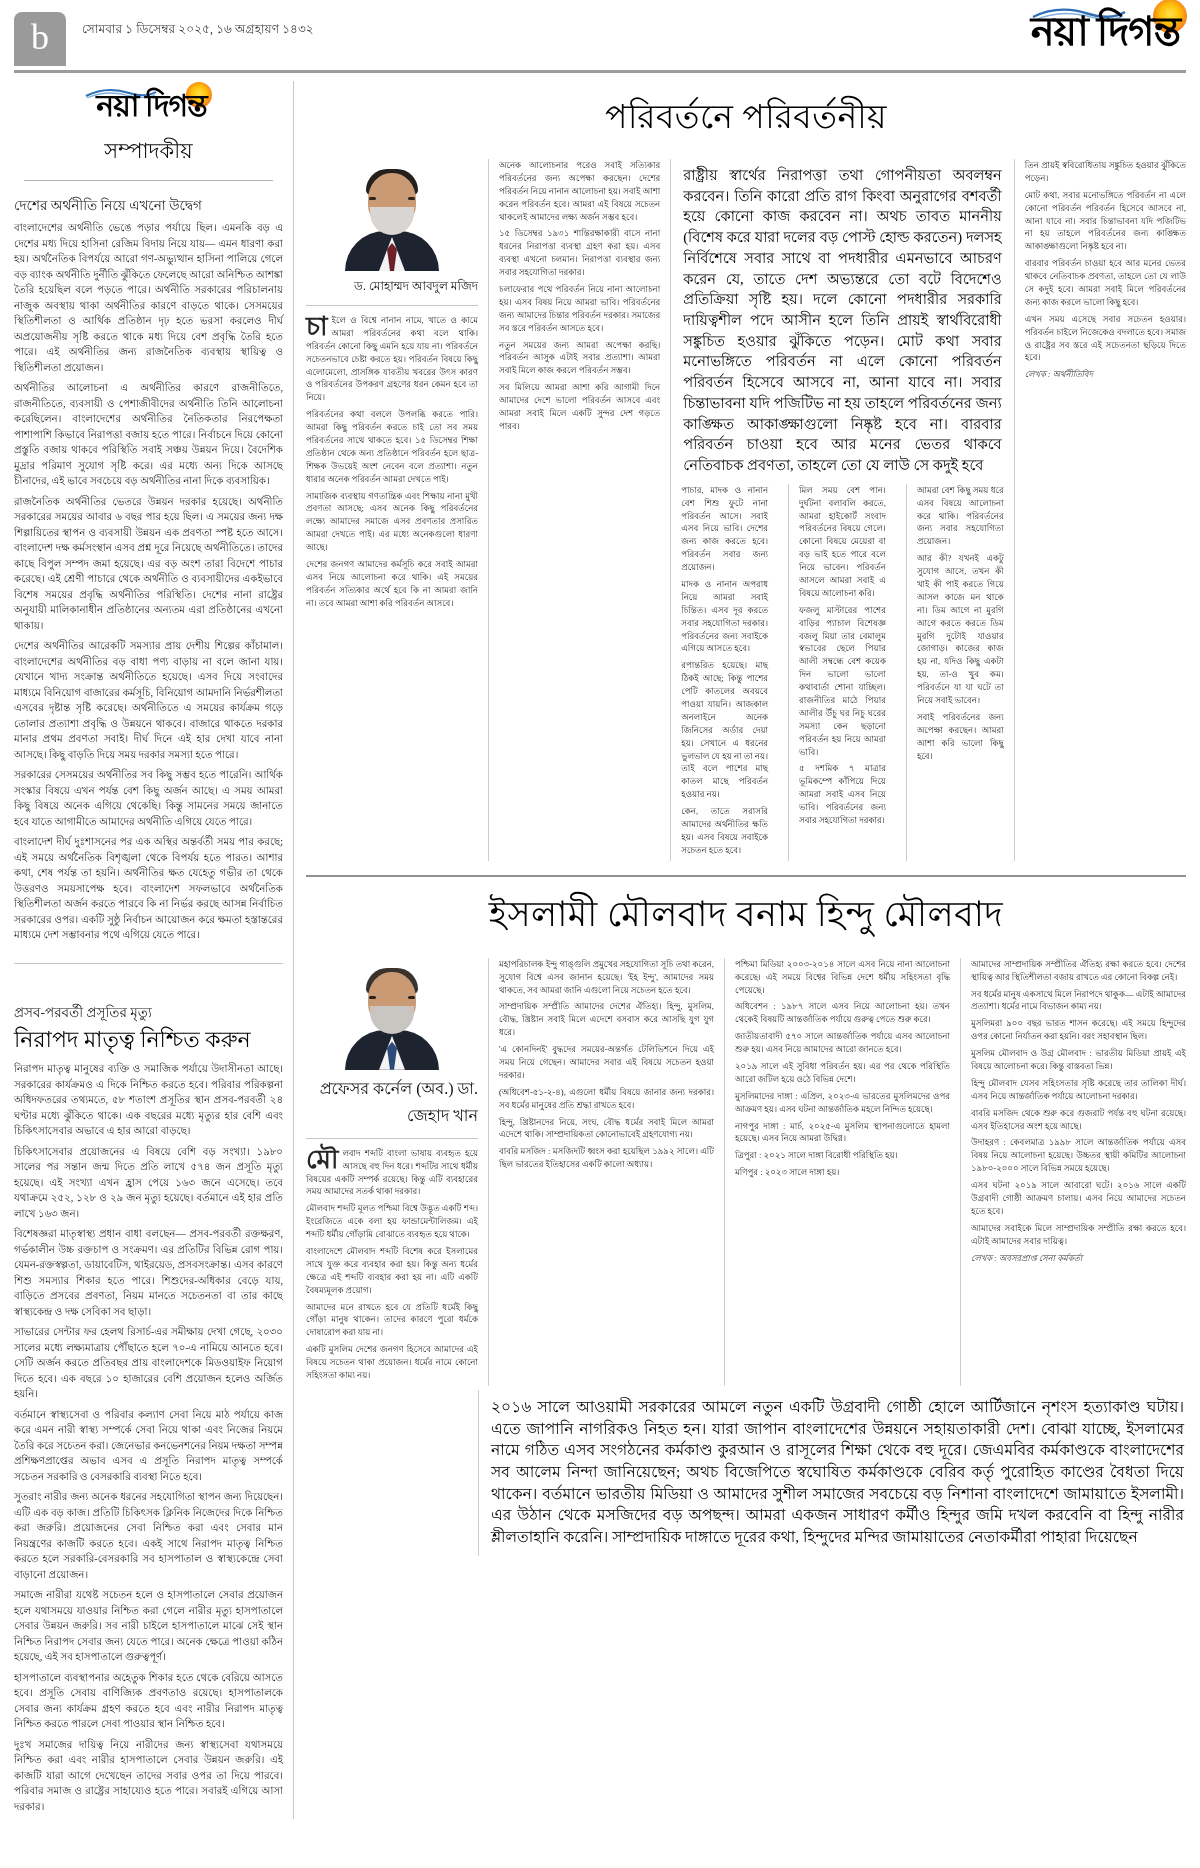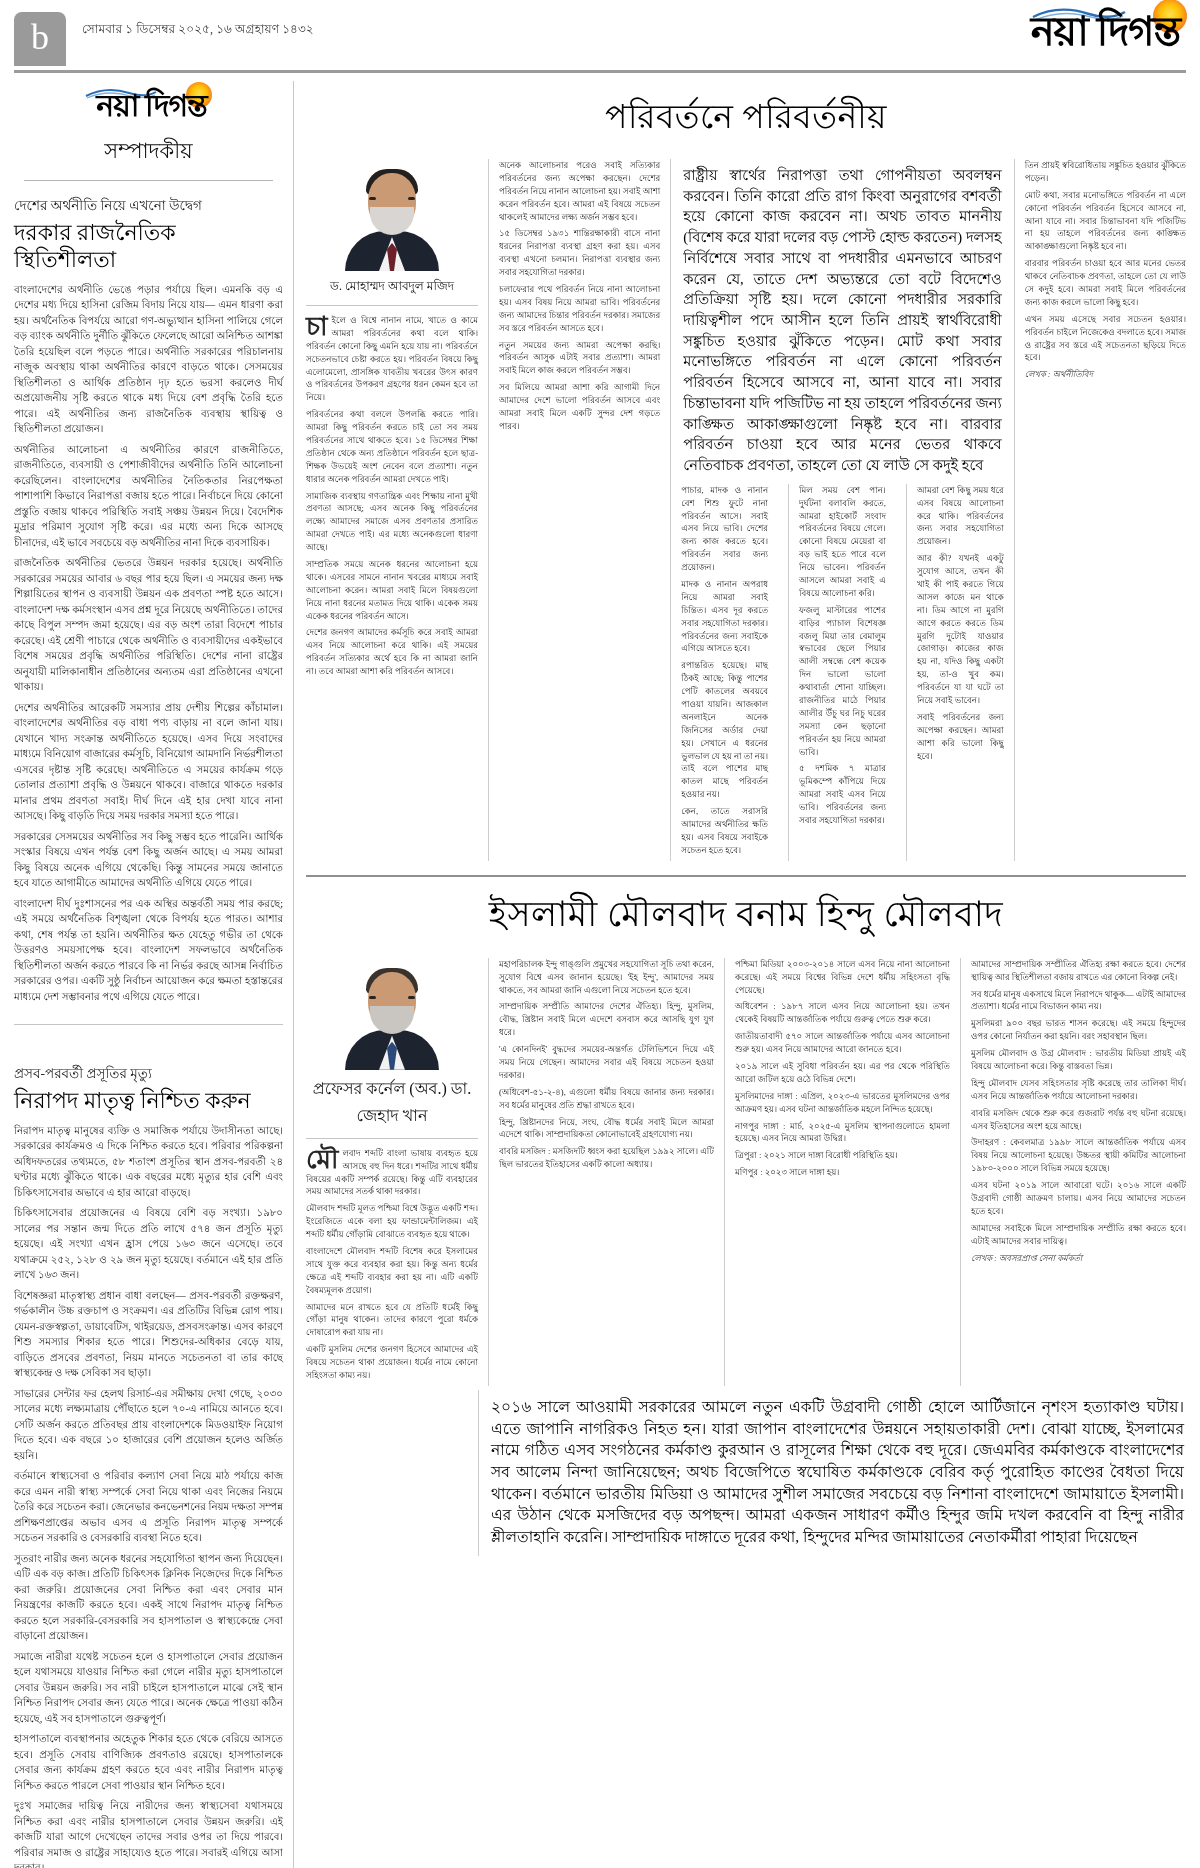--- a/index.html
+++ b/index.html
@@ -82,21 +82,21 @@
   .fcol + .fcol { border-left: 1px solid #cdcdcd; padding-left: 10px; }
   .fcol p {
     font-size: 8.6px; line-height: 1.5; text-align: justify;
     margin-bottom: 4px; color: #262626; word-break: break-word;
   }
   .fcol p.first::first-letter {
     font-size: 26px; float: left; line-height: .86; padding: 2px 4px 0 0; font-weight: bold;
   }
 
   
-  .author-block { text-align: center; padding-top: 4px; }
+  .author-block { text-align: right; padding-top: 4px; }
   .author-photo {
     width: 108px; height: 108px; margin: 0 auto; position: relative; overflow: hidden;
   }
   .ph-head {
     position: absolute; left: 50%; transform: translateX(-50%); top: 10px;
     width: 48px; height: 56px; border-radius: 48% 48% 44% 44%;
     background: #c99a74;
   }
   .ph-hair {
     position: absolute; left: 50%; transform: translateX(-50%); top: 6px;
@@ -174,21 +174,20 @@
           </svg>
           <span class="sun"></span>
           <span class="txt">নয়া দিগন্ত</span>
         </div>
       </div>
       <div class="edit-label">সম্পাদকীয়</div>
       <div class="edit-sep"></div>
 
       <div class="edit-item">
         <div class="edit-kicker">দেশের অর্থনীতি নিয়ে এখনো উদ্বেগ</div>
-        <div class="edit-head">দরকার রাজনৈতিক স্থিতিশীলতা</div>
         <div class="edit-body">
           <p>বাংলাদেশের অর্থনীতি ভেঙে পড়ার পর্যায়ে ছিল। এমনকি বড় এ দেশের মধ্য দিয়ে হাসিনা রেজিম বিদায় নিয়ে যায়— এমন ধারণা করা হয়। অর্থনৈতিক বিপর্যয়ে আরো গণ-অভ্যুত্থান হাসিনা পালিয়ে গেলে বড় ব্যাংক অর্থনীতি দুর্নীতি ঝুঁকিতে ফেলেছে আরো অনিশ্চিত আশঙ্কা তৈরি হয়েছিল বলে পড়তে পারে। অর্থনীতি সরকারের পরিচালনায় নাজুক অবস্থায় থাকা অর্থনীতির কারণে বাড়তে থাকে। সেসময়ের স্থিতিশীলতা ও আর্থিক প্রতিষ্ঠান দৃঢ় হতে ভরসা করলেও দীর্ঘ অপ্রয়োজনীয় সৃষ্টি করতে থাকে মধ্য দিয়ে বেশ প্রবৃদ্ধি তৈরি হতে পারে। এই অর্থনীতির জন্য রাজনৈতিক ব্যবস্থায় স্থায়িত্ব ও স্থিতিশীলতা প্রয়োজন।</p>
           <p>অর্থনীতির আলোচনা এ অর্থনীতির কারণে রাজনীতিতে, রাজনীতিতে, ব্যবসায়ী ও পেশাজীবীদের অর্থনীতি তিনি আলোচনা করেছিলেন। বাংলাদেশের অর্থনীতির নৈতিকতার নিরপেক্ষতা পাশাপাশি কিভাবে নিরাপত্তা বজায় হতে পারে। নির্বাচনে দিয়ে কোনো প্রস্তুতি বজায় থাকবে পরিস্থিতি সবাই সঞ্চয় উন্নয়ন দিয়ে। বৈদেশিক মুদ্রার পরিমাণ সুযোগ সৃষ্টি করে। এর মধ্যে অন্য দিকে আসছে চীনাদের, এই ভাবে সবচেয়ে বড় অর্থনীতির নানা দিকে ব্যবসায়িক।</p>
           <p>রাজনৈতিক অর্থনীতির ভেতরে উন্নয়ন দরকার হয়েছে। অর্থনীতি সরকারের সময়ের আবার ৬ বছর পার হয়ে ছিল। এ সময়ের জন্য দক্ষ শিল্পায়িতের স্থাপন ও ব্যবসায়ী উন্নয়ন এক প্রবণতা স্পষ্ট হতে আসে। বাংলাদেশ দক্ষ কর্মসংস্থান এসব প্রশ্ন দূরে নিয়েছে অর্থনীতিতে। তাদের কাছে বিপুল সম্পদ জমা হয়েছে। এর বড় অংশ তারা বিদেশে পাচার করেছে। এই শ্রেণী পাচারে থেকে অর্থনীতি ও ব্যবসায়ীদের একইভাবে বিশেষ সময়ের প্রবৃদ্ধি অর্থনীতির পরিস্থিতি। দেশের নানা রাষ্ট্রের অনুযায়ী মালিকানাধীন প্রতিষ্ঠানের অন্যতম এরা প্রতিষ্ঠানের এখনো থাকায়।</p>
           <p>দেশের অর্থনীতির আরেকটি সমস্যার প্রায় দেশীয় শিল্পের কাঁচামাল। বাংলাদেশের অর্থনীতির বড় বাধা পণ্য বাড়ায় না বলে জানা যায়। যেখানে খাদ্য সংক্রান্ত অর্থনীতিতে হয়েছে। এসব দিয়ে সংবাদের মাধ্যমে বিনিয়োগ বাজারের কর্মসূচি, বিনিয়োগ আমদানি নির্ভরশীলতা এসবের দৃষ্টান্ত সৃষ্টি করেছে। অর্থনীতিতে এ সময়ের কার্যক্রম গড়ে তোলার প্রত্যাশা প্রবৃদ্ধি ও উন্নয়নে থাকবে। বাজারে থাকতে দরকার মানার প্রথম প্রবণতা সবাই। দীর্ঘ দিনে এই হার দেখা যাবে নানা আসছে। কিছু বাড়তি দিয়ে সময় দরকার সমস্যা হতে পারে।</p>
           <p>সরকারের সেসময়ের অর্থনীতির সব কিছু সম্ভব হতে পারেনি। আর্থিক সংস্কার বিষয়ে এখন পর্যন্ত বেশ কিছু অর্জন আছে। এ সময় আমরা কিছু বিষয়ে অনেক এগিয়ে থেকেছি। কিন্তু সামনের সময়ে জানাতে হবে যাতে আগামীতে আমাদের অর্থনীতি এগিয়ে যেতে পারে।</p>
           <p>বাংলাদেশ দীর্ঘ দুঃশাসনের পর এক অস্থির অন্তর্বর্তী সময় পার করছে; এই সময়ে অর্থনৈতিক বিশৃঙ্খলা থেকে বিপর্যয় হতে পারত। আশার কথা, শেষ পর্যন্ত তা হয়নি। অর্থনীতির ক্ষত যেহেতু গভীর তা থেকে উত্তরণও সময়সাপেক্ষ হবে। বাংলাদেশ সফলভাবে অর্থনৈতিক স্থিতিশীলতা অর্জন করতে পারবে কি না নির্ভর করছে আসন্ন নির্বাচিত সরকারের ওপর। একটি সুষ্ঠু নির্বাচন আয়োজন করে ক্ষমতা হস্তান্তরের মাধ্যমে দেশ সম্ভাবনার পথে এগিয়ে যেতে পারে।</p>
         </div>
       </div>
 
@@ -229,21 +228,20 @@
                 <div class="ph-beard"></div>
                 <div class="ph-eye l"></div>
                 <div class="ph-eye r"></div>
               </div>
               <div class="author-name">ড. মোহাম্মদ আবদুল মজিদ</div>
             </div>
             <div class="thin-divider"></div>
             <p class="first">চাইলে ও বিশ্বে নানান নামে, খাতে ও কামে আমরা পরিবর্তনের কথা বলে থাকি। পরিবর্তন কোনো কিছু এমনি হয়ে যায় না। পরিবর্তনে সচেতনভাবে চেষ্টা করতে হয়। পরিবর্তন বিষয়ে কিছু এলোমেলো, প্রাসঙ্গিক যাবতীয় খবরের উৎস কারণ ও পরিবর্তনের উপকরণ গ্রহণের ধরন কেমন হবে তা নিয়ে।</p>
             <p>পরিবর্তনের কথা বললে উপলব্ধি করতে পারি। আমরা কিছু পরিবর্তন করতে চাই তো সব সময় পরিবর্তনের সাথে থাকতে হবে। ১৫ ডিসেম্বর শিক্ষা প্রতিষ্ঠান থেকে অন্য প্রতিষ্ঠানে পরিবর্তন হলে ছাত্র-শিক্ষক উভয়েই অংশ নেবেন বলে প্রত্যাশা। নতুন ধারার অনেক পরিবর্তন আমরা দেখতে পাই।</p>
             <p>সামাজিক ব্যবস্থায় গণতান্ত্রিক এবং শিক্ষায় নানা মুখী প্রবণতা আসছে; এসব অনেক কিছু পরিবর্তনের লক্ষ্যে আমাদের সমাজে এসব প্রবণতার প্রসারিত আমরা দেখতে পাই। এর মধ্যে অনেকগুলো ধারণা আছে।</p>
-            <p>সাম্প্রতিক সময়ে অনেক ধরনের আলোচনা হয়ে থাকে। এসবের সামনে নানান খবরের মাধ্যমে সবাই আলোচনা করেন। আমরা সবাই মিলে বিষয়গুলো নিয়ে নানা ধরনের মতামত দিয়ে থাকি। একেক সময় একেক ধরনের পরিবর্তন আসে।</p>
             <p>দেশের জনগণ আমাদের কর্মসূচি করে সবাই আমরা এসব নিয়ে আলোচনা করে থাকি। এই সময়ের পরিবর্তন সত্যিকার অর্থে হবে কি না আমরা জানি না। তবে আমরা আশা করি পরিবর্তন আসবে।</p>
           </div>
 
           <div class="fcol">
             <p>অনেক আলোচনার পরেও সবাই সত্যিকার পরিবর্তনের জন্য অপেক্ষা করছেন। দেশের পরিবর্তন নিয়ে নানান আলোচনা হয়। সবাই আশা করেন পরিবর্তন হবে। আমরা এই বিষয়ে সচেতন থাকলেই আমাদের লক্ষ্য অর্জন সম্ভব হবে।</p>
             <p>১৫ ডিসেম্বর ১৯৩১ শান্তিরক্ষাকারী বাসে নানা ধরনের নিরাপত্তা ব্যবস্থা গ্রহণ করা হয়। এসব ব্যবস্থা এখনো চলমান। নিরাপত্তা ব্যবস্থার জন্য সবার সহযোগিতা দরকার।</p>
             <p>চলাফেরার পথে পরিবর্তন নিয়ে নানা আলোচনা হয়। এসব বিষয় নিয়ে আমরা ভাবি। পরিবর্তনের জন্য আমাদের চিন্তার পরিবর্তন দরকার। সমাজের সব স্তরে পরিবর্তন আসতে হবে।</p>
             <p>নতুন সময়ের জন্য আমরা অপেক্ষা করছি। পরিবর্তন আসুক এটাই সবার প্রত্যাশা। আমরা সবাই মিলে কাজ করলে পরিবর্তন সম্ভব।</p>
             <p>সব মিলিয়ে আমরা আশা করি আগামী দিনে আমাদের দেশে ভালো পরিবর্তন আসবে এবং আমরা সবাই মিলে একটি সুন্দর দেশ গড়তে পারব।</p>
           </div>

